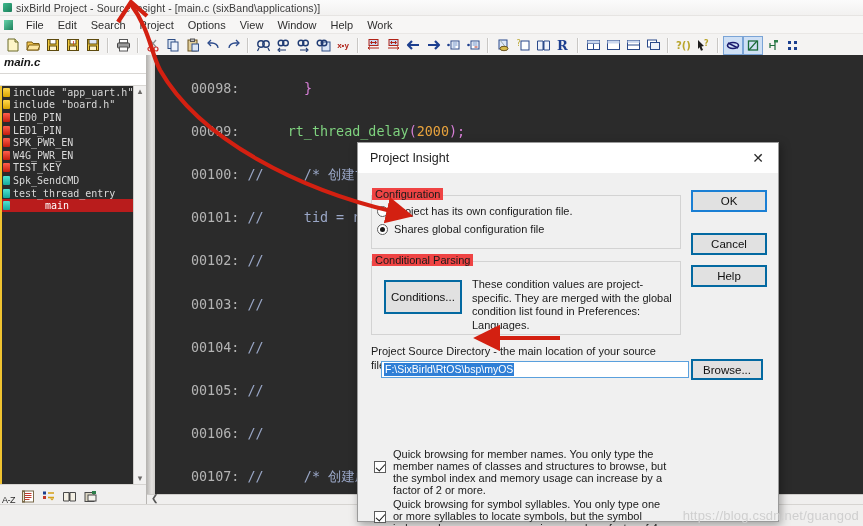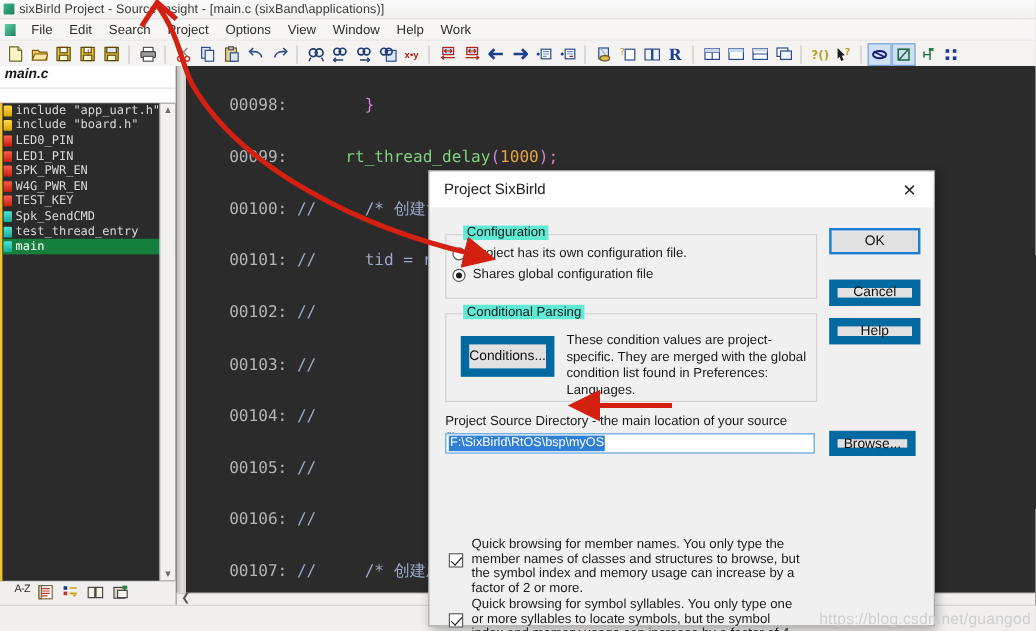--- a/index.html
+++ b/index.html
@@ -131,43 +131,43 @@
   }
   .symrow {
     display: flex; align-items: center;
     height: 12.6px;
     padding-left: 1px;
     font-family: "DejaVu Sans Mono", monospace;
     font-size: 10px;
     color: #d8d8d8;
     white-space: nowrap;
   }
-  .symrow.sel { background: #15803d; color: #ffffff; }
+  .symrow.sel { background: #b91c1c; color: #ffffff; gap: 32px; }
   .symrow .sico {
     width: 7px; height: 9px;
     margin-right: 3px; flex: none;
     border-radius: 1px;
   }
   .sico.t-define { background: linear-gradient(#ffd84d,#d9a400); }
   .sico.t-macro  { background: linear-gradient(#ff5f4d,#c41c0c); }
   .sico.t-fn     { background: linear-gradient(#4fe3d1,#15a99b); }
   .sym-scroll {
     position: absolute; right: 0; top: 0; bottom: 0;
     width: 12px;
     background: #f2f1f0;
     border-left: 1px solid #cfcdca;
     display: flex; flex-direction: column; justify-content: space-between;
     align-items: center;
   }
   .sym-scroll .arr { font-size: 9px; color: #6c6a68; line-height: 11px;}
   .lp-foot {
     height: 20px;
     background: #f0efee;
-    display: flex; align-items: flex-start; gap: 2px;
-    padding-left: 12px;
+    display: flex; align-items: flex-end; gap: 2px;
+    padding-left: 2px;
     border-top: 1px solid #d6d4d1;
   }
   .lp-foot .fbtn {
     width: 19px; height: 17px;
     display: flex; align-items: center; justify-content: center;
   }
   .az-label {
     font-size: 9px; color: #2b2b2b;
     font-family: "Liberation Sans", sans-serif;
     margin-right: 1px; letter-spacing: -0.5px;
@@ -252,22 +252,22 @@
     background: #f0f0f0;
   }
 
   .grp {
     position: absolute;
     border: 1px solid #d3d3d3;
     background: transparent;
   }
   .grp > .glabel {
     position: absolute;
-    top: -8px; left: 14px;
-    background: #5eead4;
+    top: -8px; left: 0;
+    background: #ef4444;
     padding: 0 3px;
     font-size: 11px;
     color: #1a1a1a;
   }
 
   .radio-row, .chk-row {
     display: flex; align-items: flex-start;
     font-size: 11px; color: #1a1a1a;
   }
   .radio {
@@ -291,21 +291,21 @@
     content:''; position:absolute;
     left: 3px; top: 0px;
     width: 4px; height: 8px;
     border: solid #1a1a1a;
     border-width: 0 1.6px 1.6px 0;
     transform: rotate(42deg);
   }
 
   .btn {
     background: #e1e1e1;
-    border: 7px solid #0369a1;
+    border: 2px solid #0369a1;
     font-size: 11.5px;
     color: #101010;
     display: flex; align-items: center; justify-content: center;
     box-sizing: border-box;
   }
   .btn.primary {
     background: #e1e1e1;
     border: 2px solid #1a7fd4;
   }
 
@@ -697,21 +697,21 @@
               <rect x="9" y="1" width="4" height="3" fill="#2d7f4a"></rect>
             </svg>
           </div>
       </div>
     </div>
 
     <div class="editor-wrap">
       <div class="editor-gutterline"></div>
       <div class="code">
 <div><span class="ln">00098:</span><span class="plain">        </span><span class="pun">}</span></div>
-<div><span class="ln">00099:</span><span class="plain">      </span><span class="fn">rt_thread_delay</span><span class="pun">(</span><span class="num">1000</span><span class="pun">)</span><span class="pun">;</span></div>
+<div><span class="ln">00099:</span><span class="plain">      </span><span class="fn">rt_thread_delay</span><span class="pun">(</span><span class="num">2000</span><span class="pun">)</span><span class="pun">;</span></div>
 <div><span class="ln">00100:</span><span class="cmt"> //     /* 创建test线程 */</span></div>
 <div><span class="ln">00101:</span><span class="cmt"> //     tid = rt_thread_create("test",</span></div>
 <div><span class="ln">00102:</span><span class="cmt"> //                       test_thread_entry,</span></div>
 <div><span class="ln">00103:</span><span class="cmt"> //</span></div>
 <div><span class="ln">00104:</span><span class="cmt"> //</span></div>
 <div><span class="ln">00105:</span><span class="cmt"> //</span></div>
 <div><span class="ln">00106:</span><span class="cmt"> //</span></div>
 <div><span class="ln">00107:</span><span class="cmt"> //     /* 创建成</span></div>
 
 
@@ -731,21 +731,21 @@
       <div class="editor-hscroll">
         <span style="position:absolute;left:4px;top:-2px;font-size:9px;color:#555;">❮</span>
       </div>
     </div>
   </div>
 
   <div class="statusbar"></div>
 
   <div class="dialog">
     <div class="dlg-title">
-      <span class="t">Project SixBirld</span>
+      <span class="t">Project Insight</span>
       <span class="dlg-close">✕</span>
     </div>
     <div class="dlg-body">
 
       <div class="grp" style="left:13px; top:22px; width:308px; height:52px;">
         <span class="glabel">Configuration</span>
         <div class="radio-row" style="position:absolute; left:5px; top:9px;">
           <span class="radio"></span>
           <span>Project has its own configuration file.</span>
         </div>
@@ -755,21 +755,21 @@
         </div>
       </div>
 
       <div class="grp" style="left:13px; top:88px; width:308px; height:72px;">
         <span class="glabel">Conditional Parsing</span>
         <div class="btn" style="position:absolute; left:12px; top:18px; width:78px; height:34px;">Conditions...</div>
         <div class="dlg-text" style="left:100px; top:16px; width:200px;">These condition values are project-specific. They are merged with the global condition list found in Preferences: Languages.</div>
       </div>
 
       <div class="dlg-text" style="left:13px; top:172px; width:300px;">Project Source Directory - the main location of your source files:</div>
-      <div class="pathfield" style="left:13px; top:188px; width:308px; height:17px;">
+      <div class="pathfield" style="left:23px; top:188px; width:308px; height:17px;">
         <span class="selbg">F:\SixBirld\RtOS\bsp\myOS</span>
       </div>
       <div class="btn" style="position:absolute; left:333px; top:186px; width:72px; height:21px;">Browse...</div>
 
       <div class="chk-row" style="position:absolute; left:16px; top:275px; width:296px;">
         <span class="chk on" style="margin-top:13px;"></span>
         <span style="flex:1;">Quick browsing for member names.  You only type the member names of classes and structures to browse, but the symbol index and memory usage can increase by a factor of 2 or more.</span>
       </div>
       <div class="chk-row" style="position:absolute; left:16px; top:325px; width:296px;">
         <span class="chk on" style="margin-top:13px;"></span>

